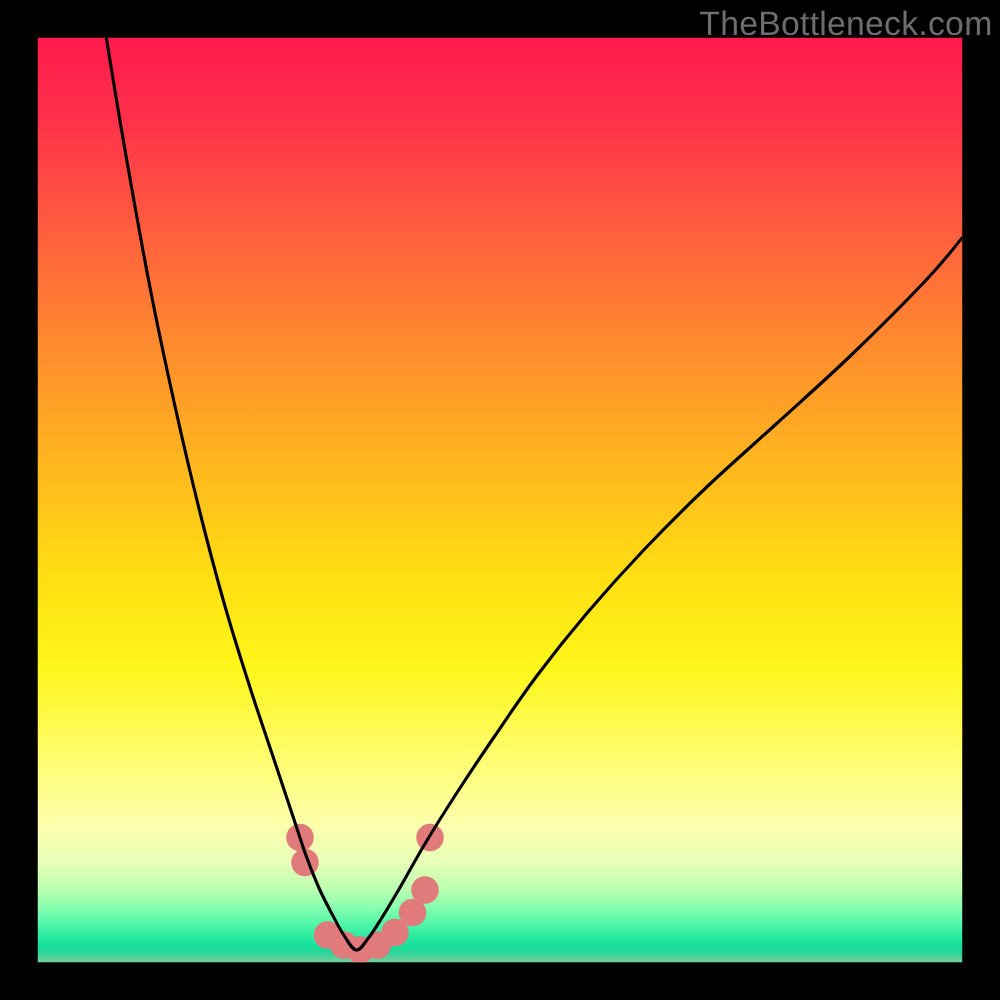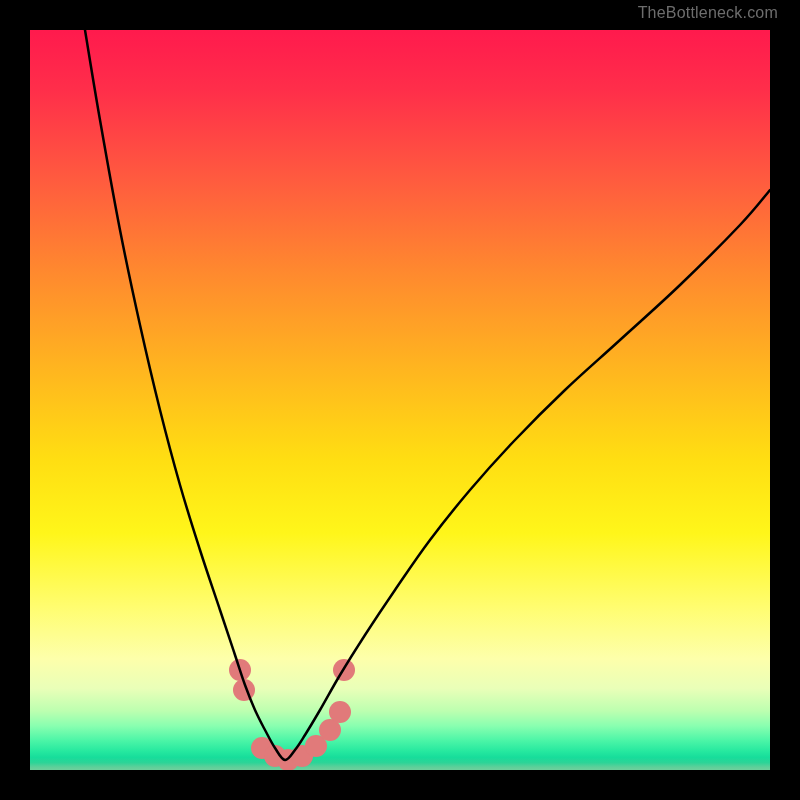--- a/index.html
+++ b/index.html
@@ -48,23 +48,23 @@
       #25e89f 97.5%,
       #17dd9b 98.3%,
       #2cd497 99%,
       #5ecf9a 99.6%,
       #6ed09c 100%
     );
   }
   .watermark {
     position: absolute;
     top: 4px;
-    right: 22px;
+    right: 6px;
     color: #6d6d6d;
-    font-size: 16px;
+    font-size: 27px;
     font-weight: 500;
     letter-spacing: 0.2px;
     user-select: none;
   }
   svg.curve {
     position: absolute;
     inset: 0;
     width: 740px;
     height: 740px;
   }

